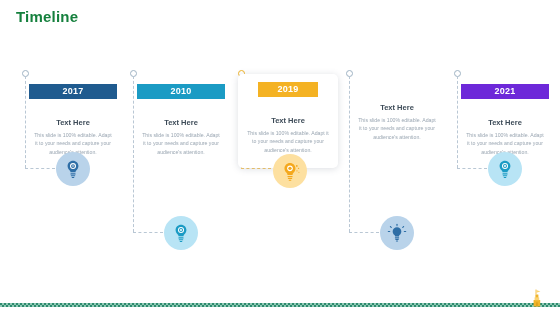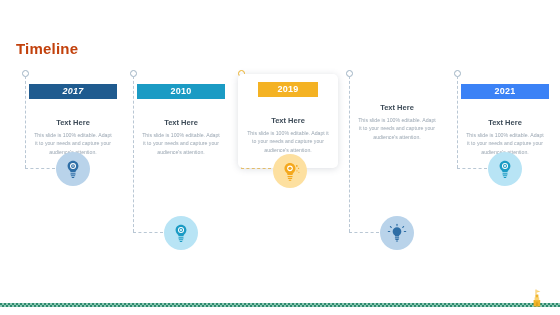--- a/index.html
+++ b/index.html
@@ -190,31 +190,31 @@
     bottom: 8px;
     width: 14px;
     height: 18px;
   }
 </style>
 </head>
 <body>
 
 <div id="slide">
 
-  <div class="title" style="color: #c2410c; margin-top: 32px;">Timeline</div>
+  <div class="title" style="color: #15803d;">Timeline</div>
 
   <div class="timeline">
 
     <div class="col col-0 lift">
       <div class="node-dot"></div>
       <div class="conn-v"></div>
       <div class="conn-h"></div>
 
       <div class="card">
-        <div class="year-bar" style="background: rgb(31, 91, 143); font-style: italic;">2017</div>
+        <div class="year-bar" style="background: rgb(31, 91, 143);">2017</div>
         <div class="card-title">Text Here</div>
         <div class="card-body">This slide is 100% editable. Adapt it to your needs and capture your audience's attention.</div>
       </div>
 
       <div class="icon-circle" style="background: rgb(185, 211, 234);">
         <svg width="20" height="20" viewBox="0 0 24 24">
           <g fill="#2e6ea6">
             <path d="M12 2.2c-3.6 0-6.5 2.8-6.5 6.3 0 2.2 1.1 4 2.6 5.2.5.4.8 1 .8 1.6v.6h6.2v-.6c0-.6.3-1.2.8-1.6 1.5-1.2 2.6-3 2.6-5.2 0-3.5-2.9-6.3-6.5-6.3z"></path>
             <circle cx="12" cy="8.5" r="3.6" fill="#ffffff"></circle>
             <circle cx="12" cy="8.5" r="2.3" fill="#2e6ea6"></circle>
@@ -308,21 +308,21 @@
         </svg>
       </div>
     </div>
 
     <div class="col col-4 lift">
       <div class="node-dot"></div>
       <div class="conn-v"></div>
       <div class="conn-h"></div>
 
       <div class="card">
-        <div class="year-bar" style="background: #3b82f6;">2021</div>
+        <div class="year-bar" style="background: #6d28d9;">2021</div>
         <div class="card-title">Text Here</div>
         <div class="card-body">This slide is 100% editable. Adapt it to your needs and capture your audience's attention.</div>
       </div>
 
       <div class="icon-circle" style="background: rgb(184, 228, 245);">
         <svg width="20" height="20" viewBox="0 0 24 24">
           <g fill="#1b9bc4">
             <path d="M12 2.2c-3.6 0-6.5 2.8-6.5 6.3 0 2.2 1.1 4 2.6 5.2.5.4.8 1 .8 1.6v.6h6.2v-.6c0-.6.3-1.2.8-1.6 1.5-1.2 2.6-3 2.6-5.2 0-3.5-2.9-6.3-6.5-6.3z"></path>
             <circle cx="12" cy="8.5" r="3.6" fill="#ffffff"></circle>
             <circle cx="12" cy="8.5" r="2.4" fill="#1b9bc4"></circle>

